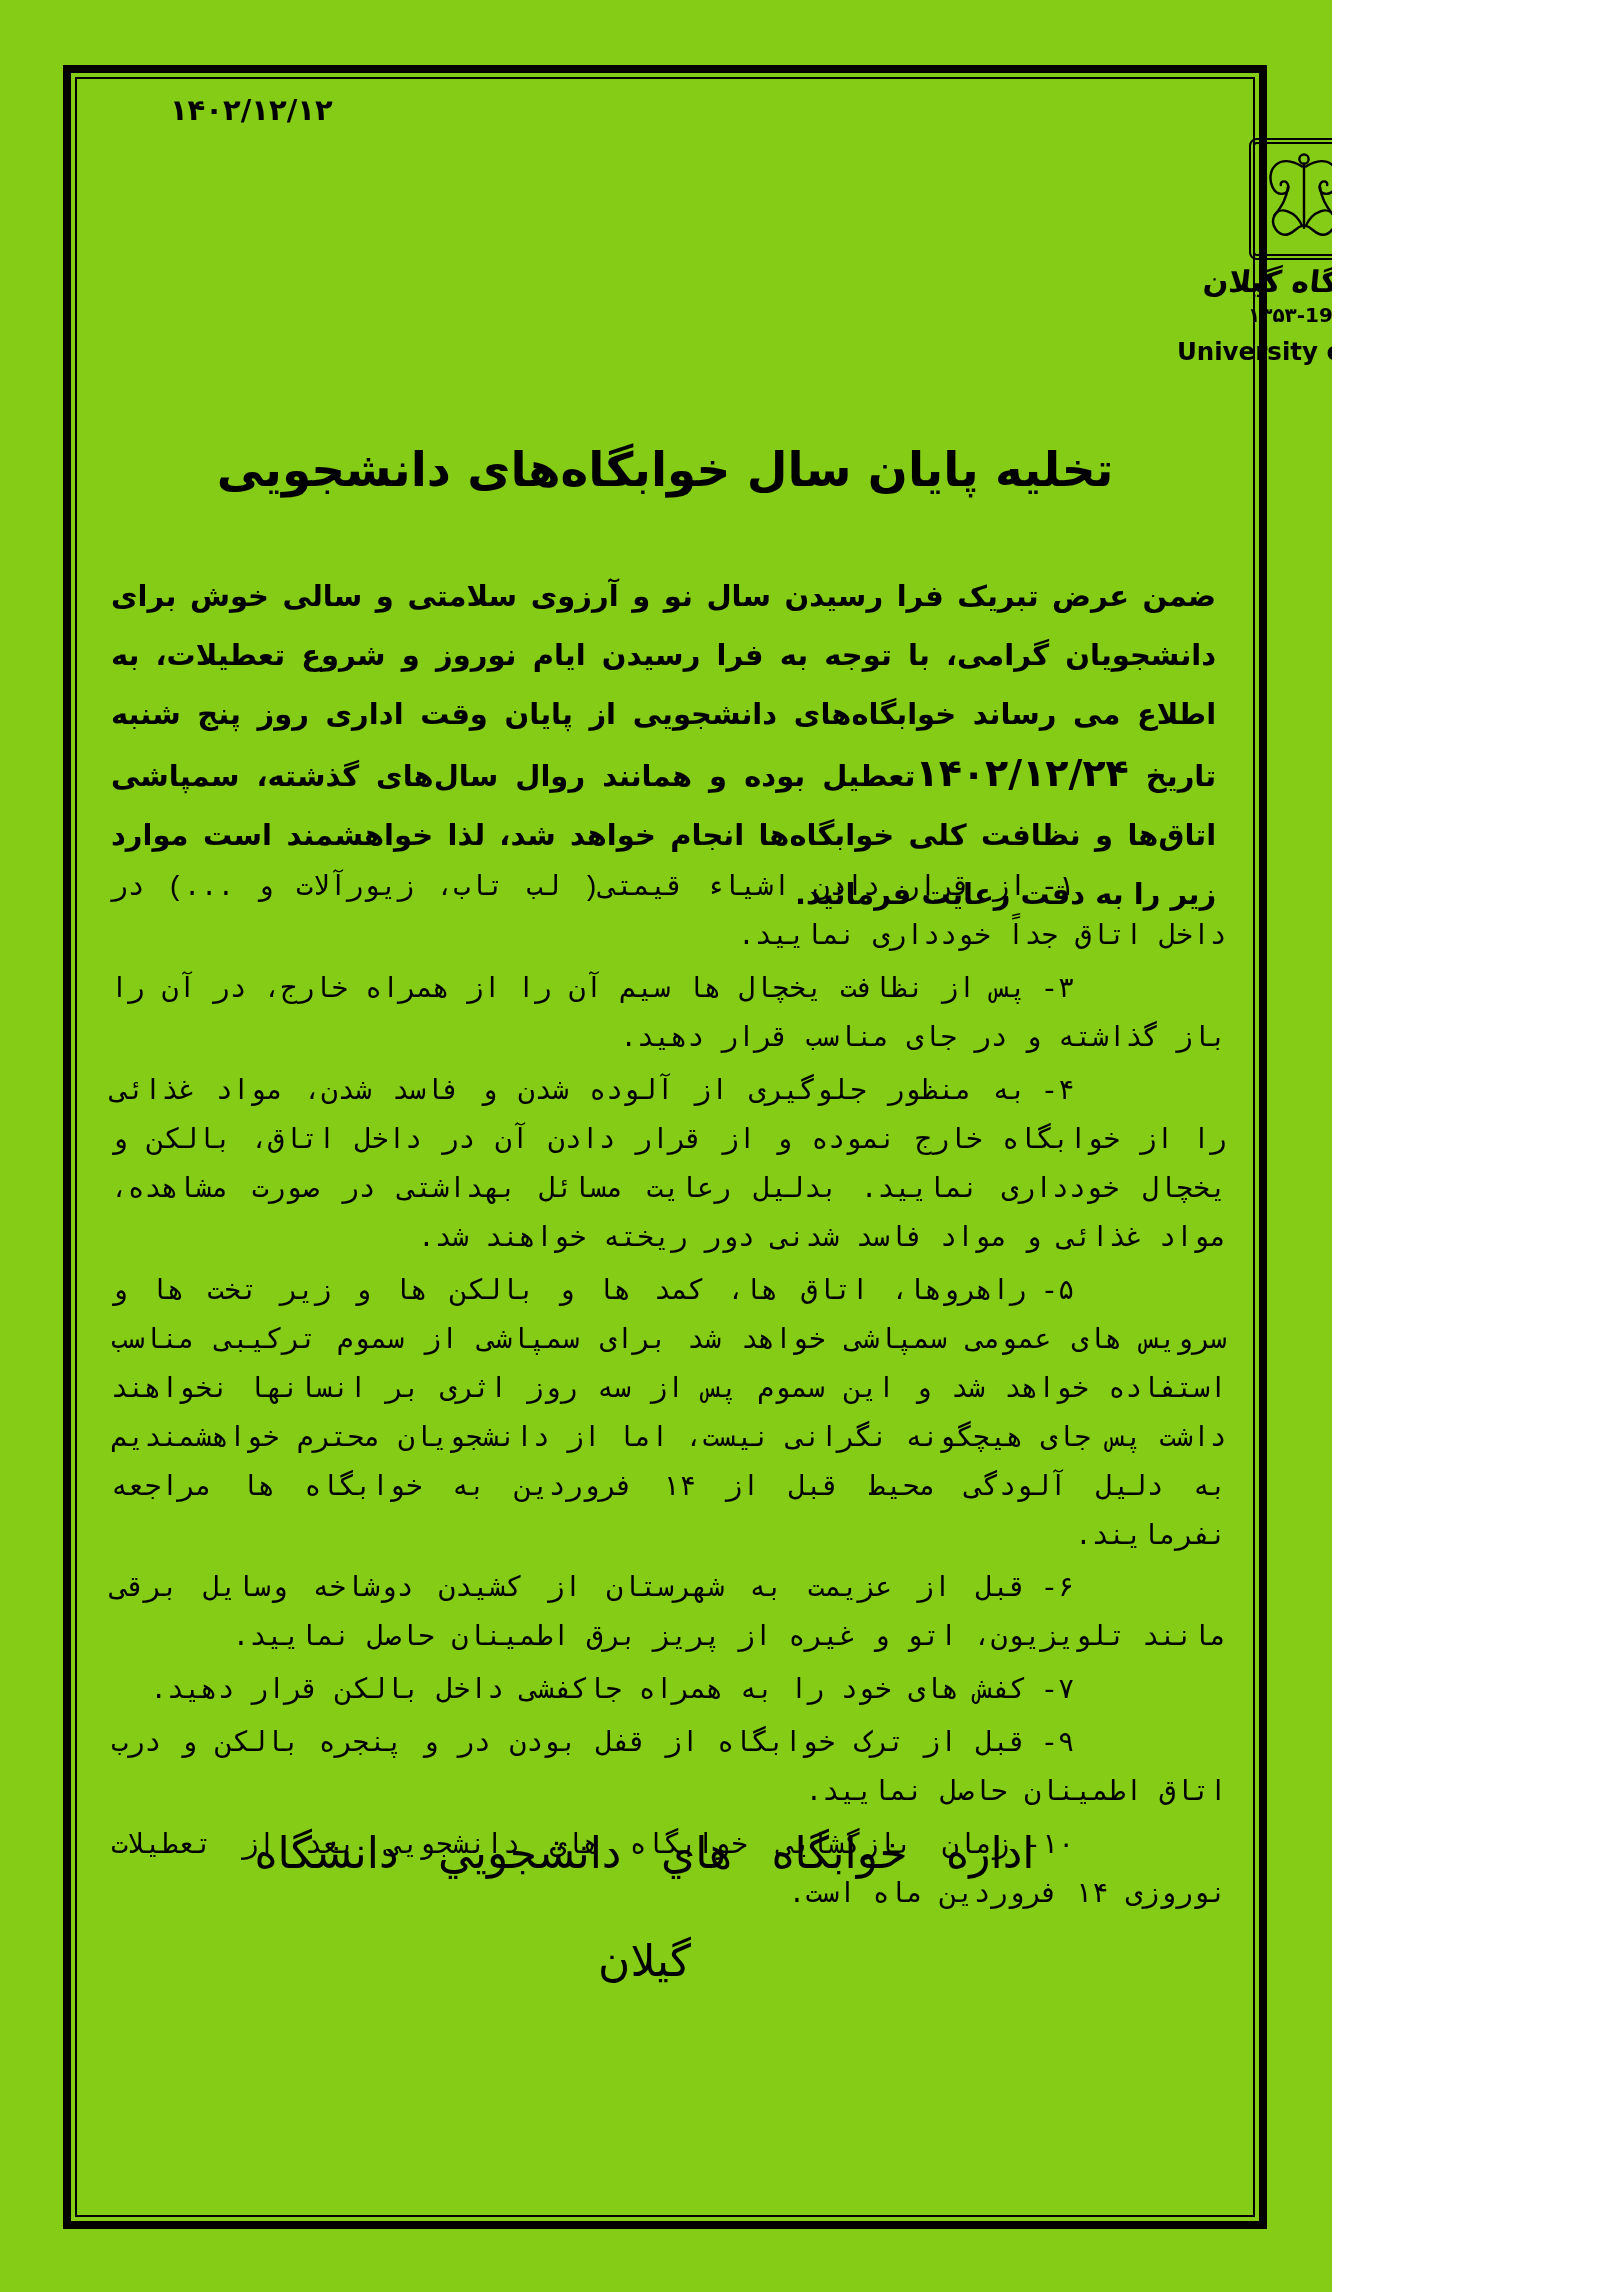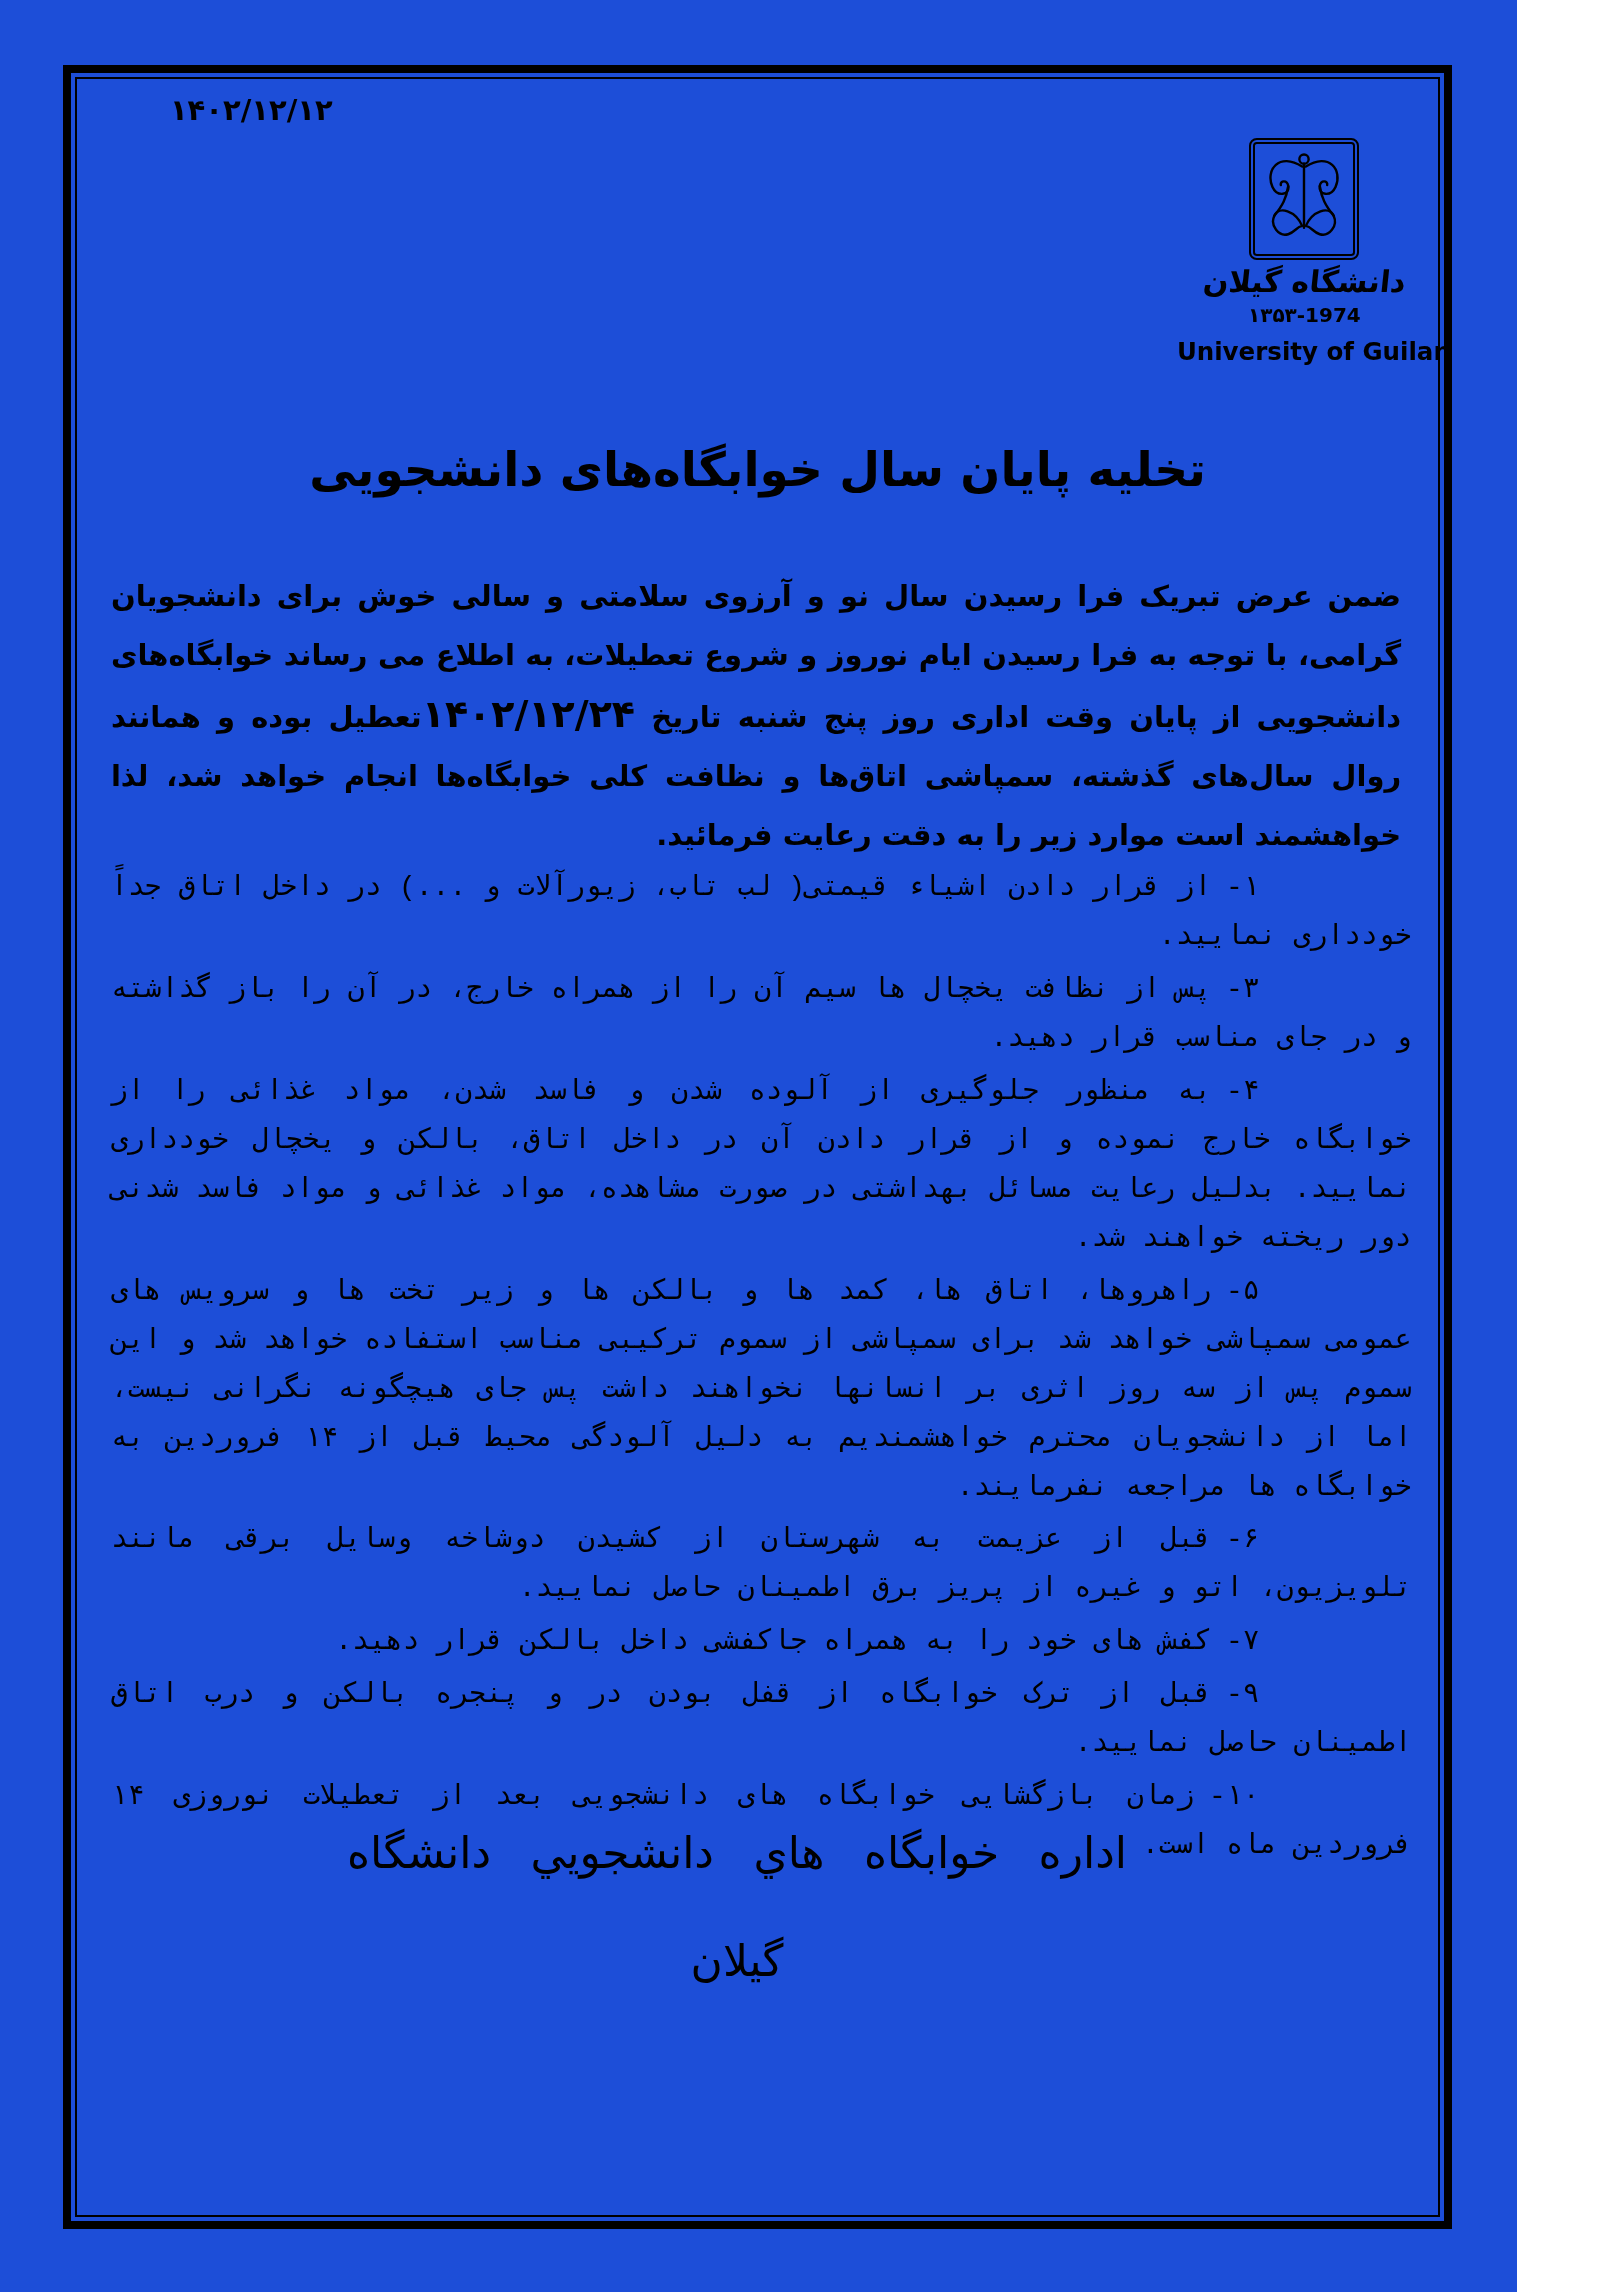--- a/index.html
+++ b/index.html
@@ -1,19 +1,19 @@
 <!DOCTYPE html>
 <html lang="fa"><head>
 <meta charset="utf-8">
 <style>
   html,body{margin:0;padding:0;background:#ffffff;}
   .page{
     position:relative;
-    width:1517px;height:2293px;
-    background:#1d4ed8;
+    width:1332px;height:2293px;
+    background:#84cc16;
     font-family:"DejaVu Sans",sans-serif;
     color:#000;
     overflow:hidden;
   }
   .frame{
     position:absolute;left:63px;top:65px;right:65px;bottom:64px;
     border:8.8px solid #000;
   }
   .frame-inner{
     position:absolute;left:3.9px;top:3.9px;right:3.9px;bottom:3.9px;

